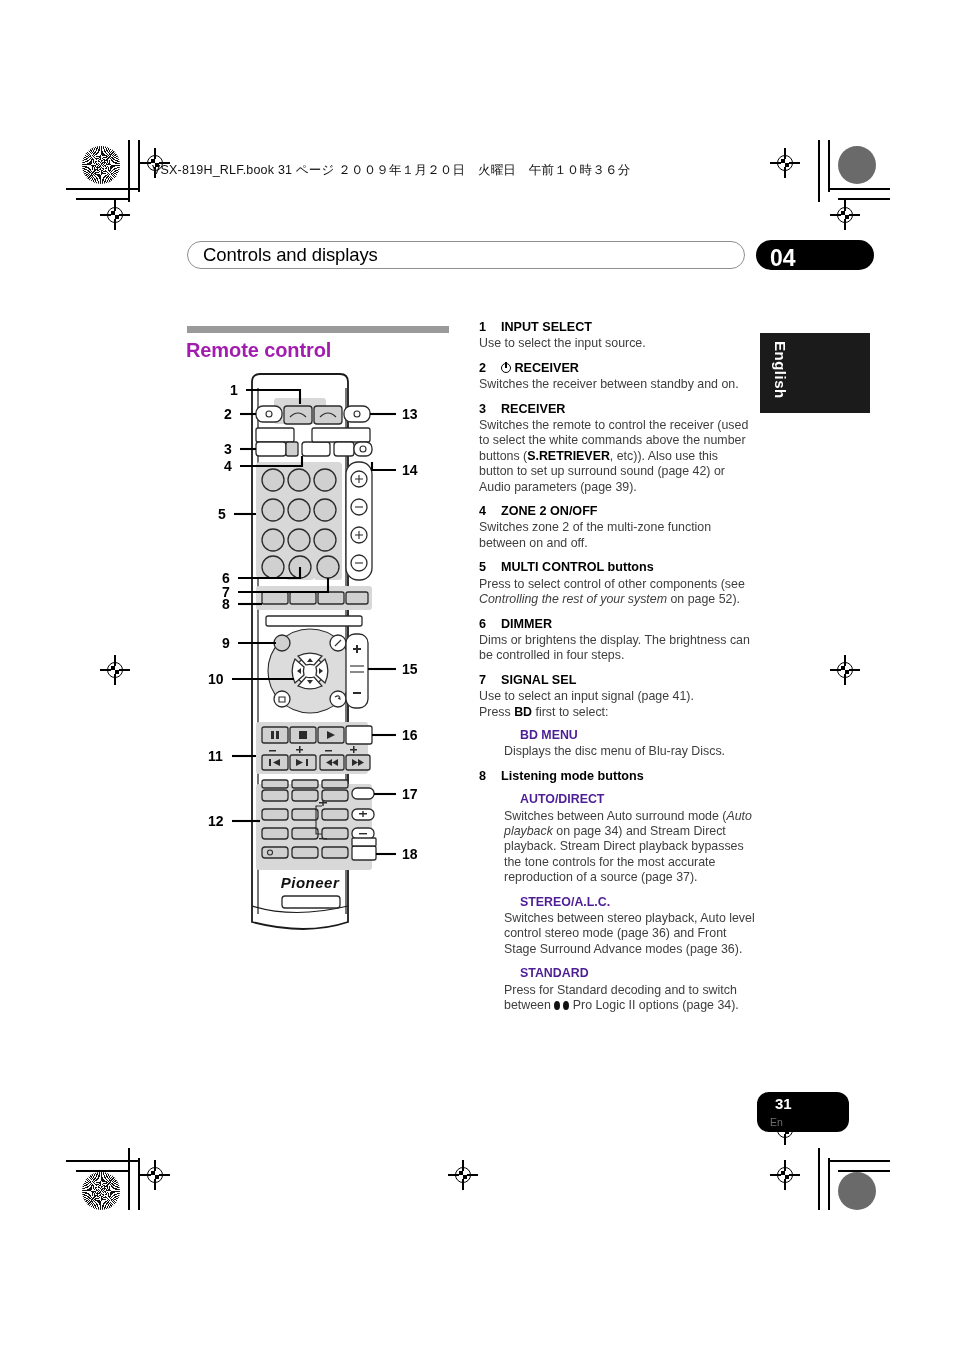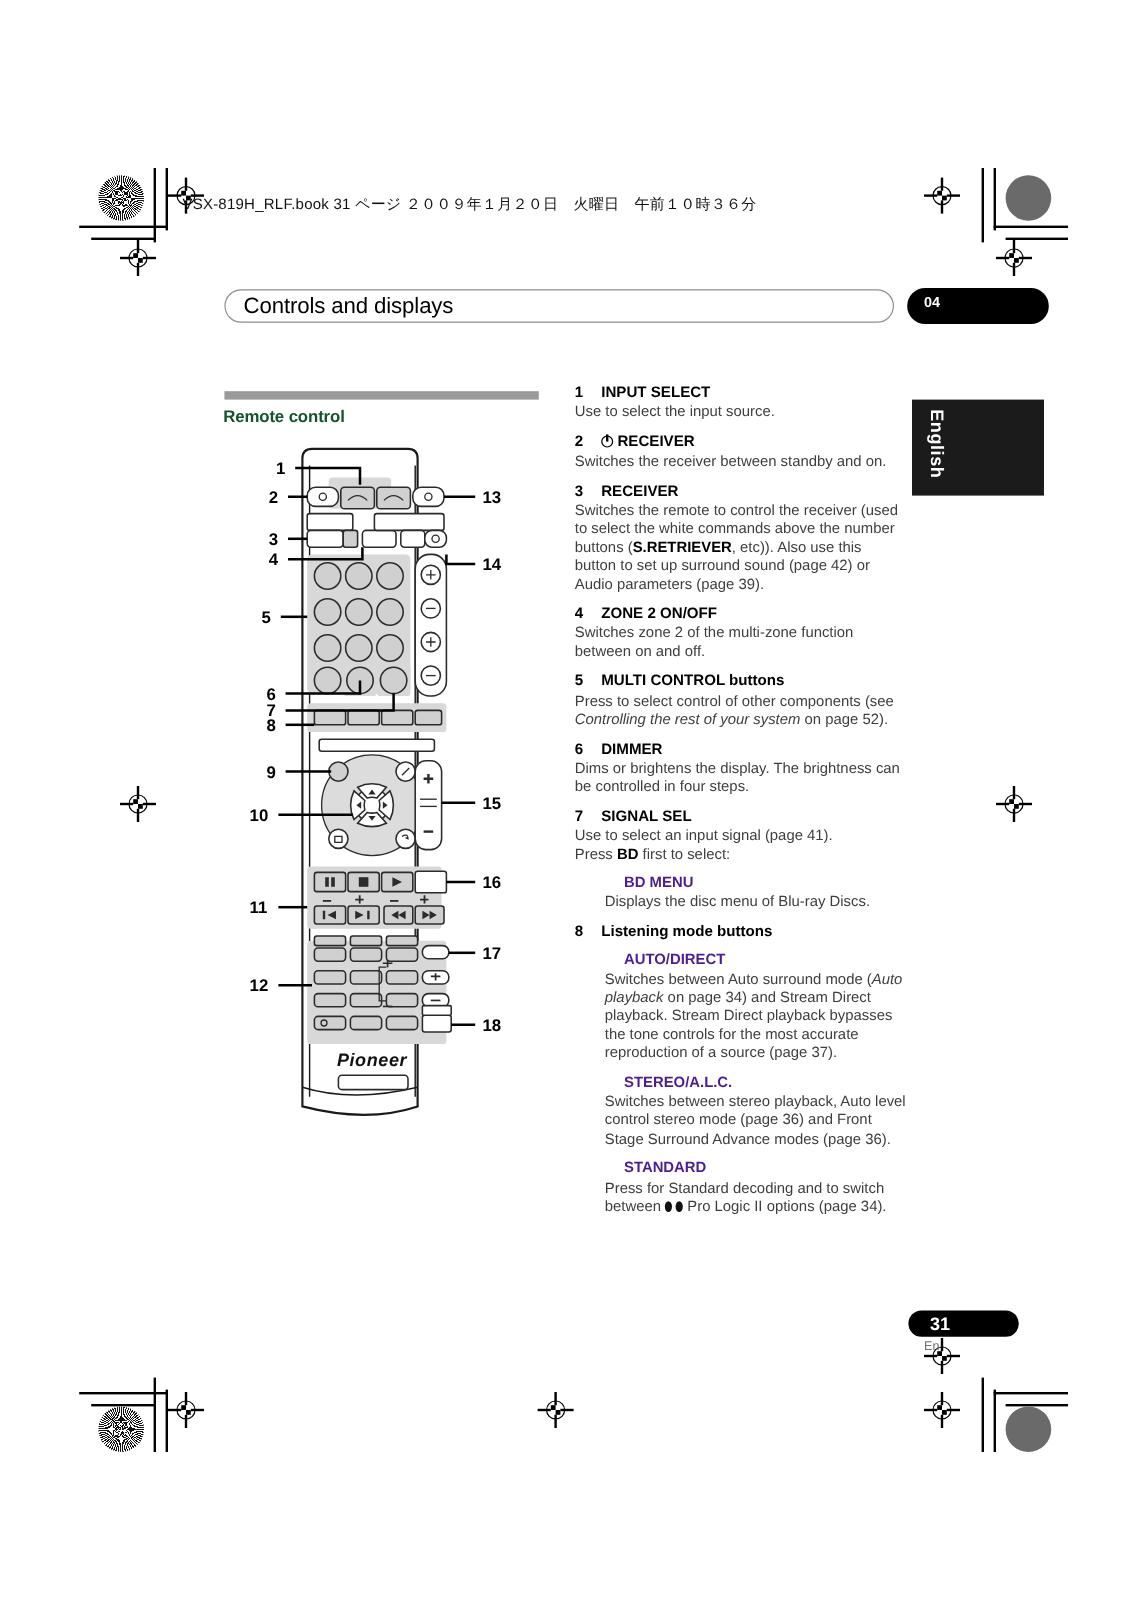--- a/index.html
+++ b/index.html
@@ -28,51 +28,51 @@
   .cropline{position:absolute;background:#000;}
 
   
   .bookline{position:absolute;left:152px;top:162px;font-size:12.5px;color:#111;letter-spacing:0.2px;white-space:nowrap;}
 
   
   .chapterbar{position:absolute;left:187px;top:241px;width:558px;height:28px;
      border:1.6px solid #8f8f8f;border-radius:14px;box-sizing:border-box;background:#fff;}
   .chaptertitle{position:absolute;left:203px;top:244px;font-size:18.5px;font-weight:normal;color:#000;letter-spacing:-0.1px;}
   .chapnum{position:absolute;left:756px;top:240px;width:118px;height:30px;background:#000;border-radius:15px;}
-  .chapnum span{position:absolute;left:14px;top:5px;color:#fff;font-size:12px;font-weight:bold;}
+  .chapnum span{position:absolute;left:14px;top:5px;color:#fff;font-size:23px;font-weight:bold;}
 
   
   .langtab{position:absolute;left:760px;top:333px;width:110px;height:80px;background:#1b1b1b;}
   .langtab span{position:absolute;color:#fff;font-size:15px;font-weight:bold;
       writing-mode:vertical-rl;left:12px;top:8px;letter-spacing:0.5px;}
 
   
   .graybar{position:absolute;left:187px;top:326px;width:262px;height:7px;background:#9a9a9a;}
-  .sectitle{position:absolute;left:186px;top:339px;font-size:14px;font-weight:bold;color:#14532d;letter-spacing:-0.1px;}
+  .sectitle{position:absolute;left:186px;top:339px;font-size:20px;font-weight:bold;color:#a21caf;letter-spacing:-0.1px;}
 
   
   .col-right{position:absolute;left:479px;top:320px;width:276px;font-size:12.4px;line-height:15.4px;color:#3e3e3e;}
   .entry{margin-bottom:9px;}
   .entry .hdr{display:flex;font-weight:bold;color:#000;font-size:12.6px;margin-bottom:1px;}
   .entry .hdr .num{width:22px;flex:0 0 22px;}
   .entry .hdr .ttl{flex:1;}
   .entry .body{color:#3e3e3e;}
   .sub{margin-left:25px;margin-top:8px;margin-bottom:9px;}
   .sub .sh{font-weight:bold;color:#4c1d95;margin-bottom:1px;padding-left:16px;}
   b.ib{color:#000;font-weight:bold;}
   i.it{font-style:italic;}
   .dolby{display:inline-block;width:15px;height:9px;position:relative;vertical-align:-1px;}
   .dolby::before,.dolby::after{content:"";position:absolute;top:0;width:6px;height:9px;background:#111;border-radius:3px/4.5px;}
   .dolby::before{left:0;}
   .dolby::after{right:0;}
   .pwr{display:inline-block;width:10px;height:10px;border:1.3px solid #000;border-radius:50%;position:relative;vertical-align:-1px;box-sizing:border-box;}
   .pwr::after{content:"";position:absolute;left:3.4px;top:-2.2px;width:1.3px;height:6px;background:#000;}
 
   
-  .pagenum{position:absolute;left:757px;top:1092px;width:92px;height:22px;background:#000;border-radius:12px;}
+  .pagenum{position:absolute;left:757px;top:1092px;width:92px;height:40px;background:#000;border-radius:12px;}
   .pagenum span{position:absolute;left:18px;top:3px;color:#fff;font-size:15px;font-weight:bold;}
   .pagelang{position:absolute;left:770px;top:1116px;font-size:10.5px;color:#6e6e6e;}
 
   
   .remote-fig{position:absolute;left:186px;top:366px;width:270px;height:590px;}
   svg.remote{position:absolute;left:0;top:0;}
   .lead{stroke:#000;stroke-width:2.1;fill:none;}
   .cnum{font-family:"Liberation Sans",sans-serif;font-size:14px;font-weight:bold;fill:#000;}
   .body-outline{fill:#ffffff;stroke:#1a1a1a;stroke-width:1.8;}
   .inner-outline{fill:none;stroke:#1a1a1a;stroke-width:1.2;}

